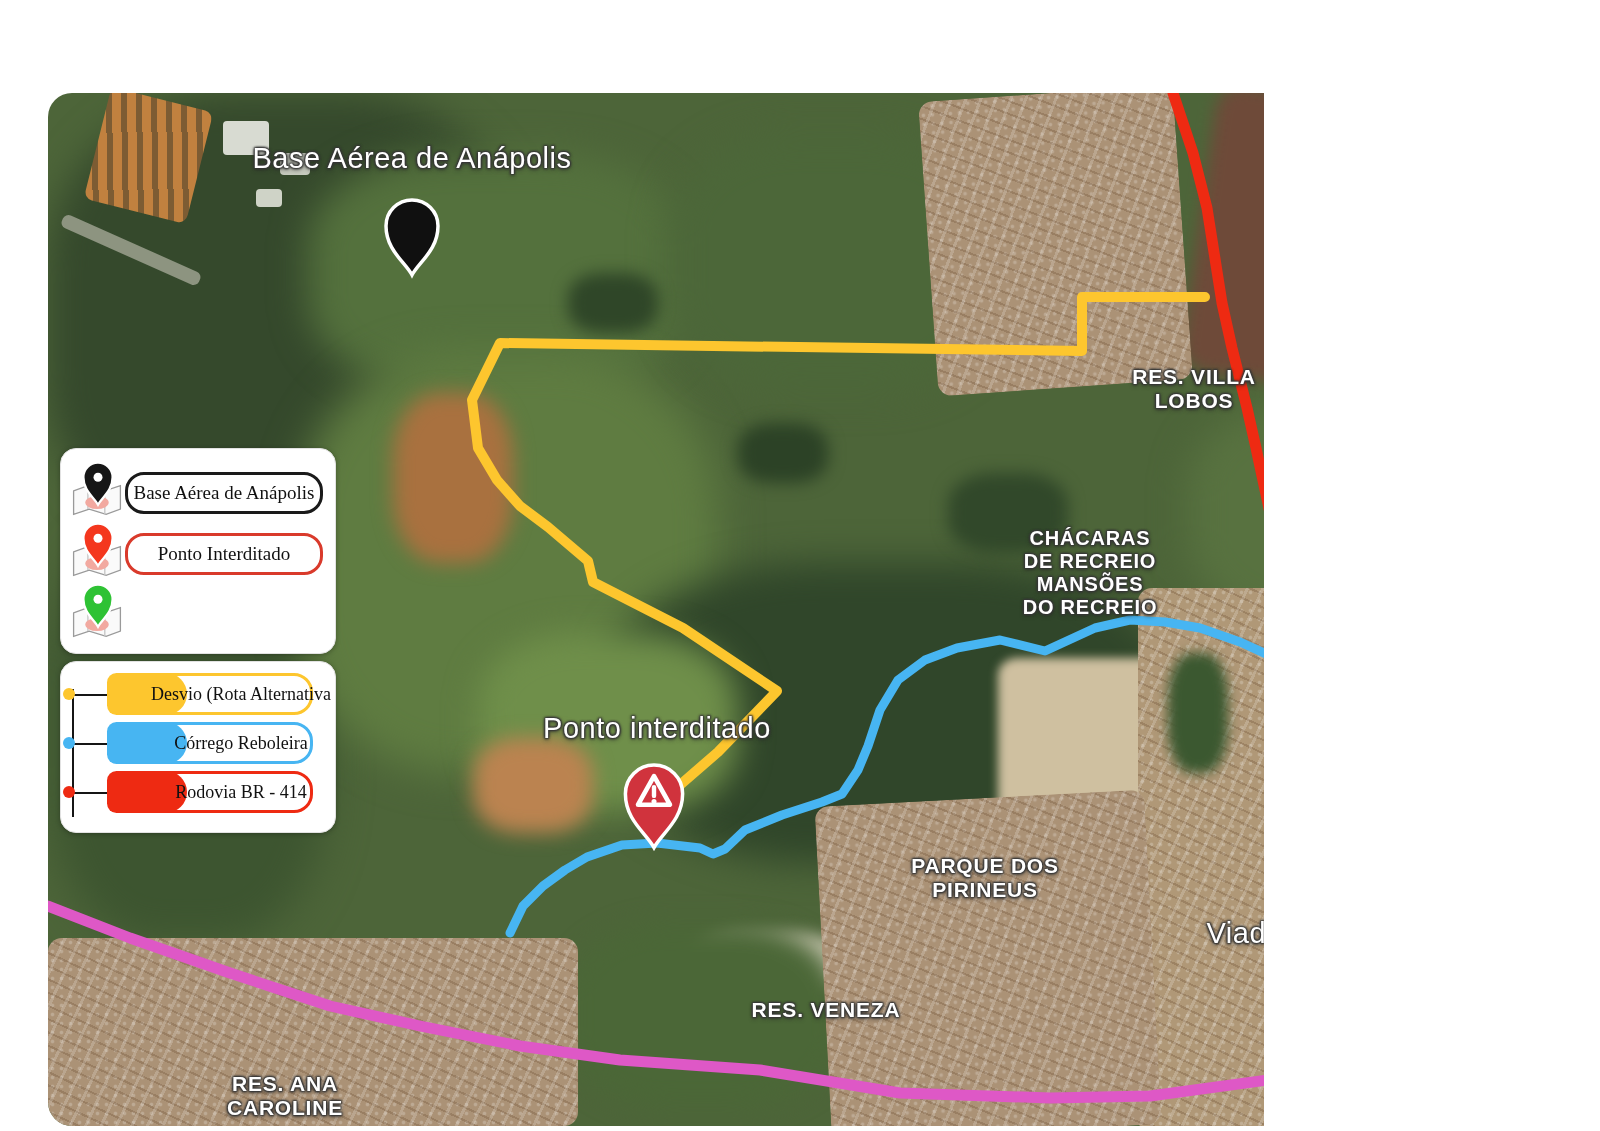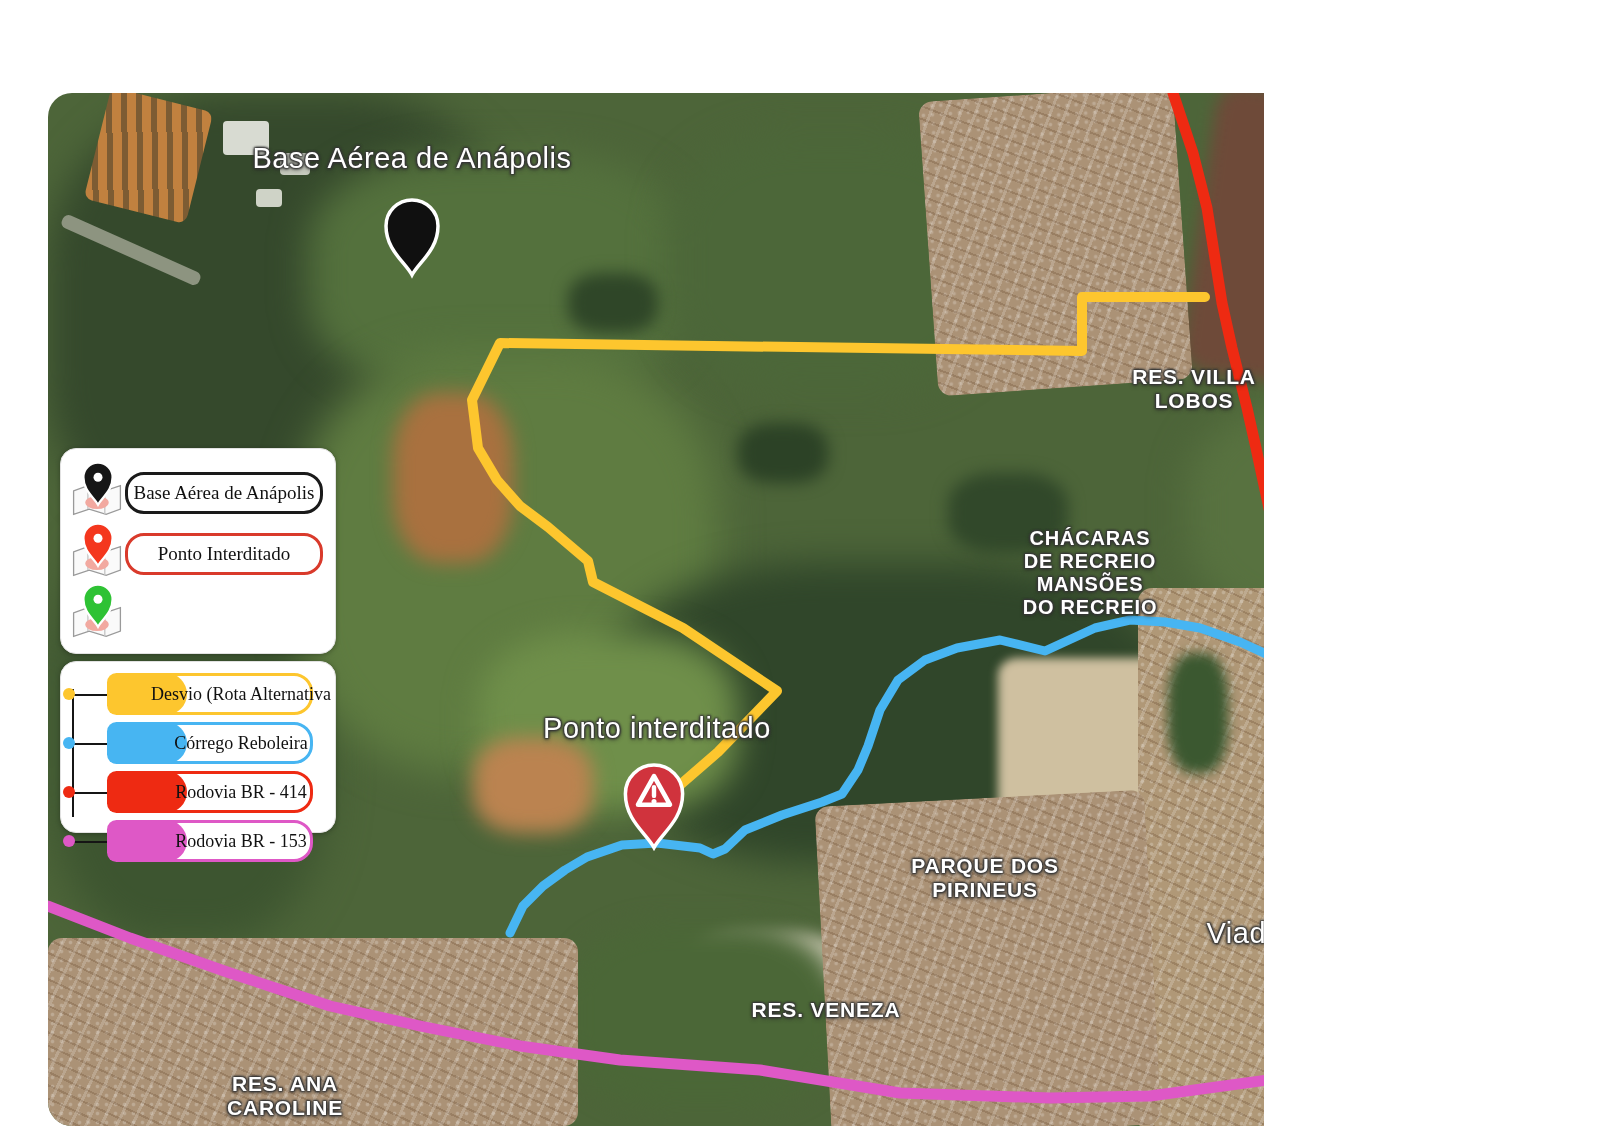--- a/index.html
+++ b/index.html
@@ -199,22 +199,16 @@
         <span class="dot" style="background: rgb(71, 181, 242);"></span>
         <span class="blob"></span>
         <span class="txt">Córrego Reboleira</span>
       </div>
       <div class="lr-row" style="--c: #ee2a12;">
         <span class="conn"></span>
         <span class="dot" style="background: rgb(238, 42, 18);"></span>
         <span class="blob"></span>
         <span class="txt">Rodovia BR - 414</span>
       </div>
-      <div class="lr-row" style="--c: #de58c6;">
-        <span class="conn"></span>
-        <span class="dot" style="background: rgb(222, 88, 198);"></span>
-        <span class="blob"></span>
-        <span class="txt">Rodovia BR - 153</span>
-      </div>
     </div>
 
   </div>
 </div>
 
 </body></html>

